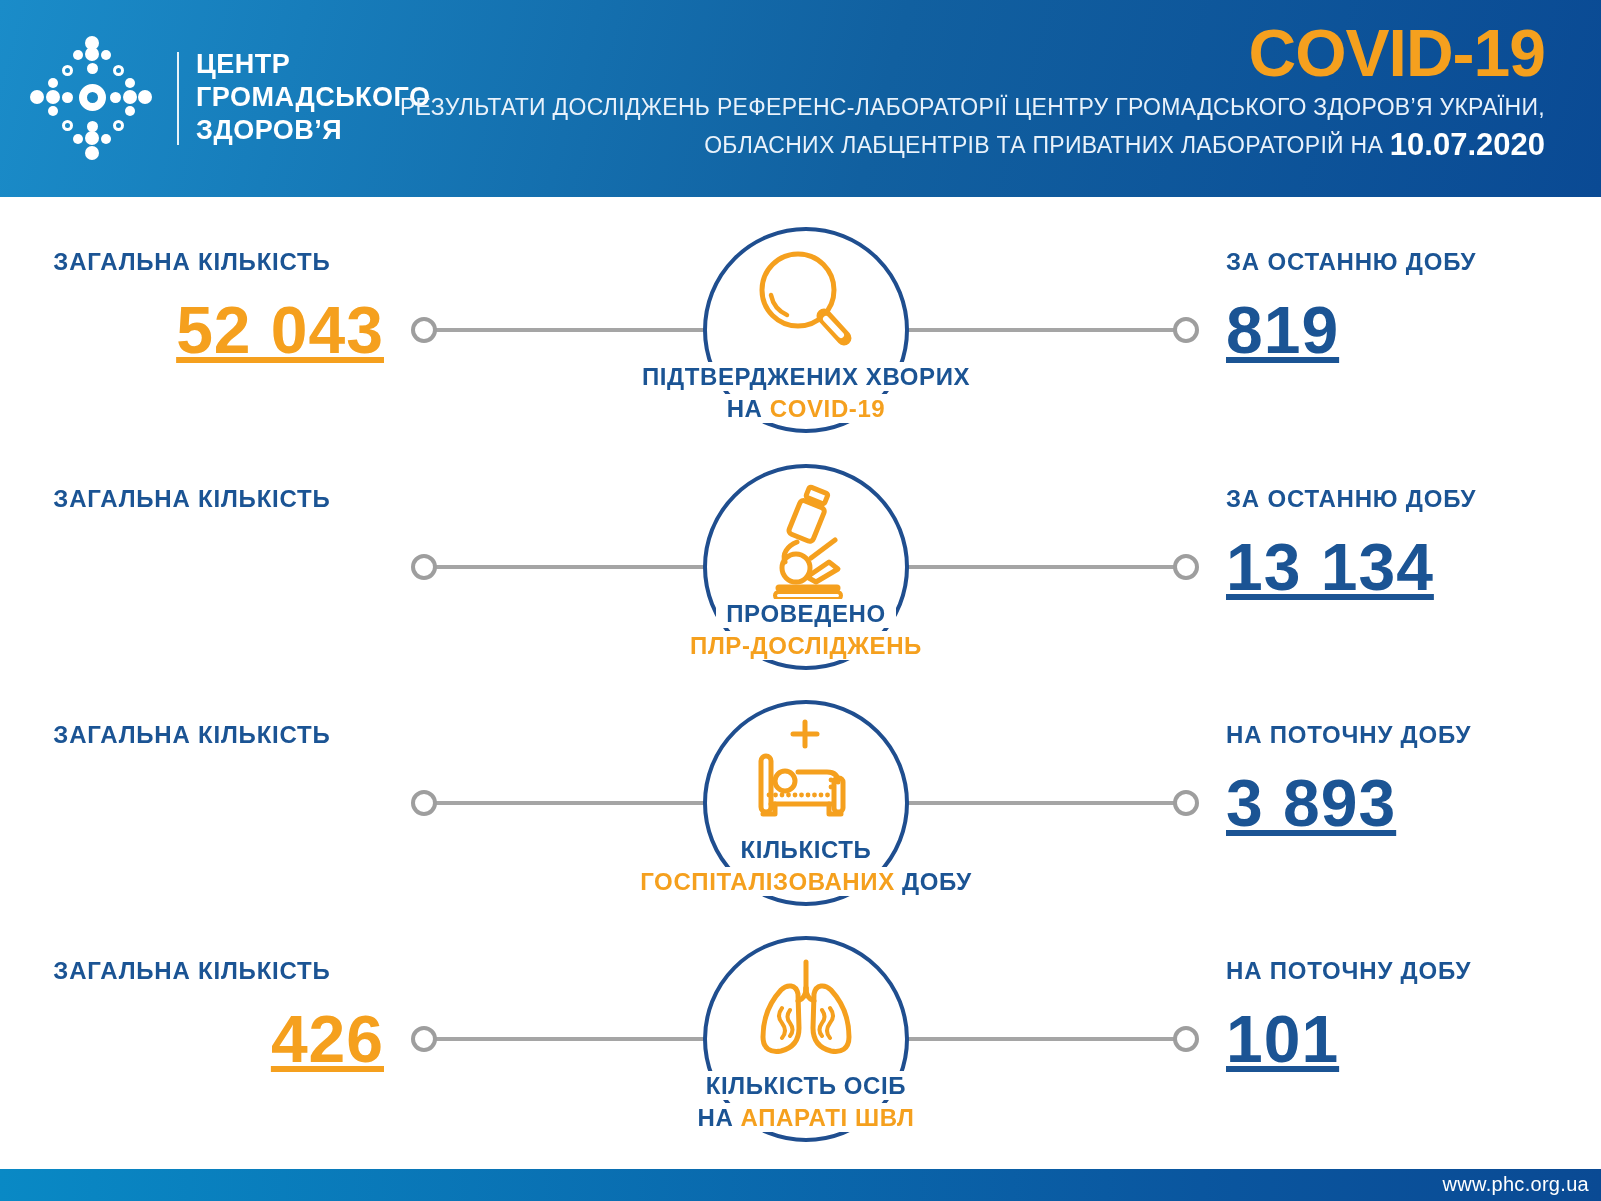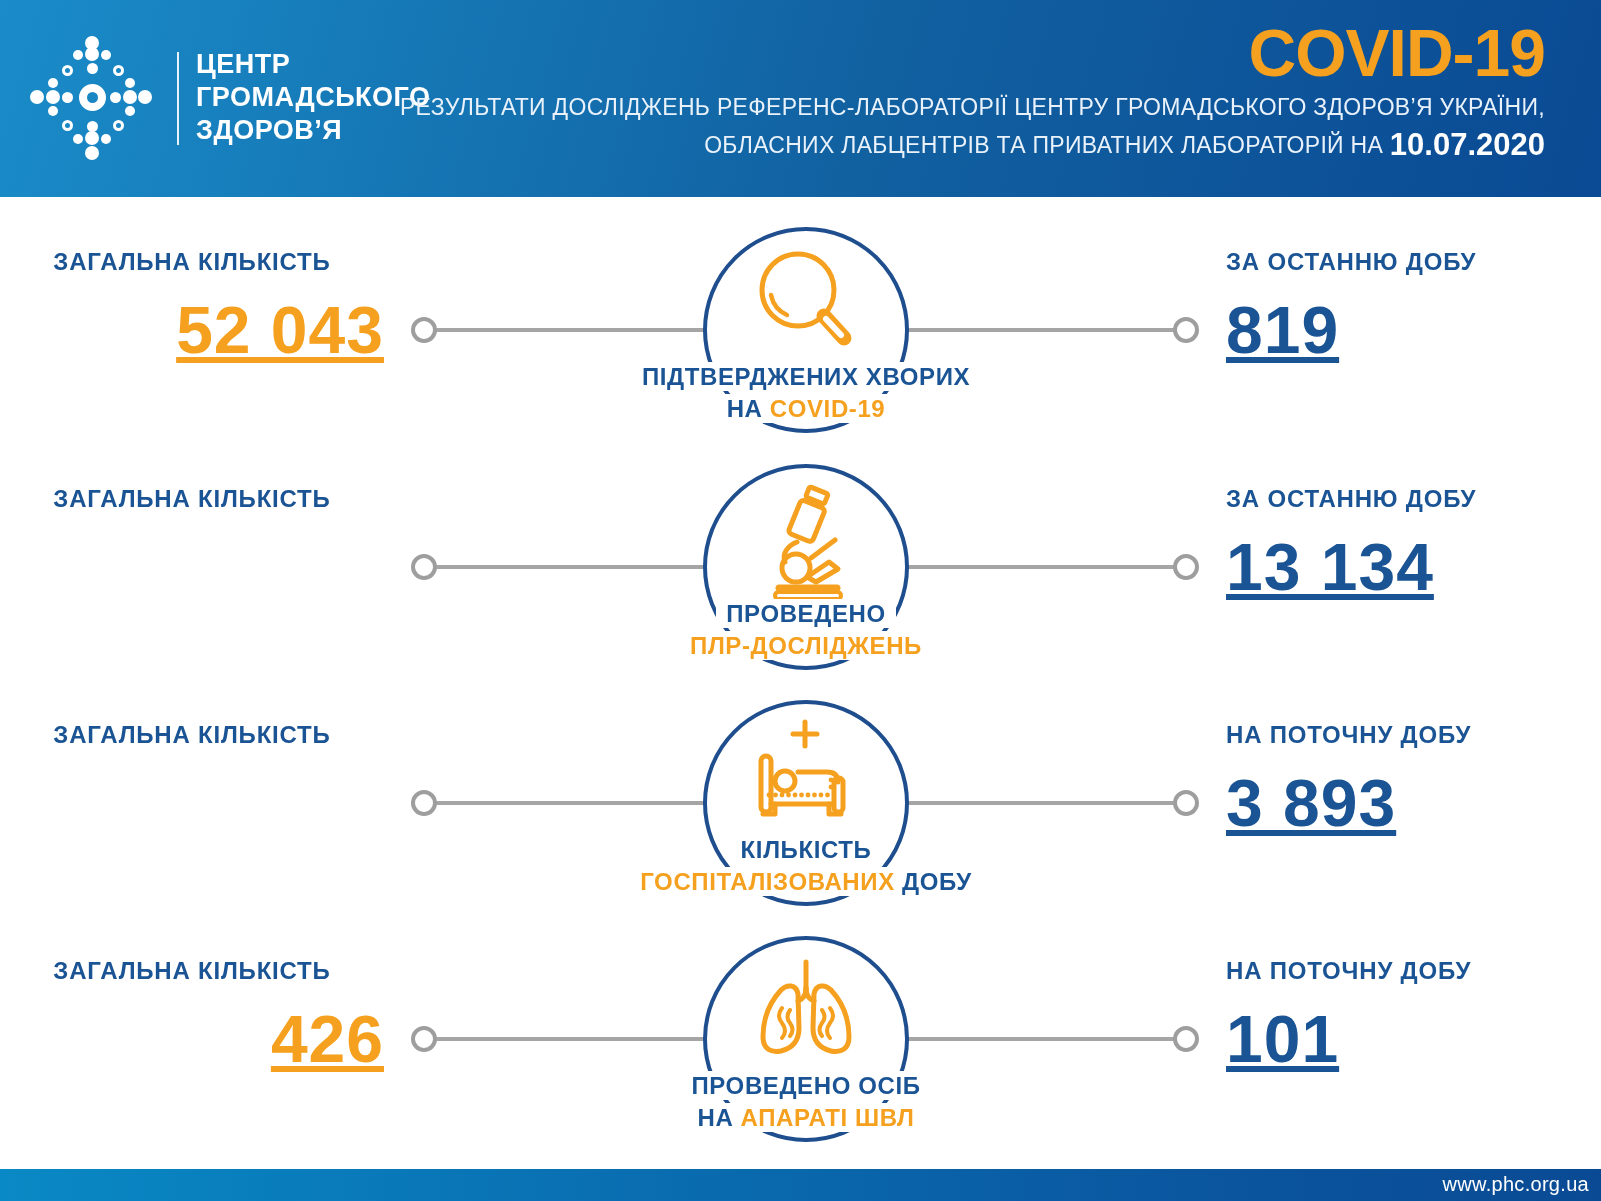--- a/index.html
+++ b/index.html
@@ -191,21 +191,21 @@
         <path d="M65 36 Q65 46 57 49"></path>
         <path d="M65 36 Q65 46 73 49"></path>
         <path d="M57 42 C55 32 46 32 40 38 C28 51 22 67 22 85 C22 97 30 101 40 99 C52 96 58 88 58 76 Z"></path>
         <path d="M73 42 C75 32 84 32 90 38 C102 51 108 67 108 85 C108 97 100 101 90 99 C78 96 72 88 72 76 Z"></path>
         <path d="M41 56 q-6 8 0 15 q6 8 0 15" stroke-width="4"></path>
         <path d="M49 58 q-5 7 0 13 q5 7 0 13" stroke-width="4"></path>
         <path d="M89 56 q6 8 0 15 q-6 8 0 15" stroke-width="4"></path>
         <path d="M81 58 q5 7 0 13 q-5 7 0 13" stroke-width="4"></path>
       </svg>
     </div>
-    <div class="cap cap1"><span class="pill t-blue">ПРОВЕДЕНО ОСІБ</span></div>
+    <div class="cap cap1"><span class="pill t-blue">КІЛЬКІСТЬ ОСІБ</span></div>
     <div class="cap cap2"><span class="pill"><span class="t-blue">НА </span><span class="t-orange">АПАРАТІ ШВЛ</span></span></div>
     <div class="lbl left">ЗАГАЛЬНА КІЛЬКІСТЬ</div>
     <div class="num left">426</div>
     <div class="lbl right">НА ПОТОЧНУ ДОБУ</div>
     <div class="num right">101</div>
   </div>
 
   <div class="footer">
     <span>www.phc.org.ua</span>
   </div>

